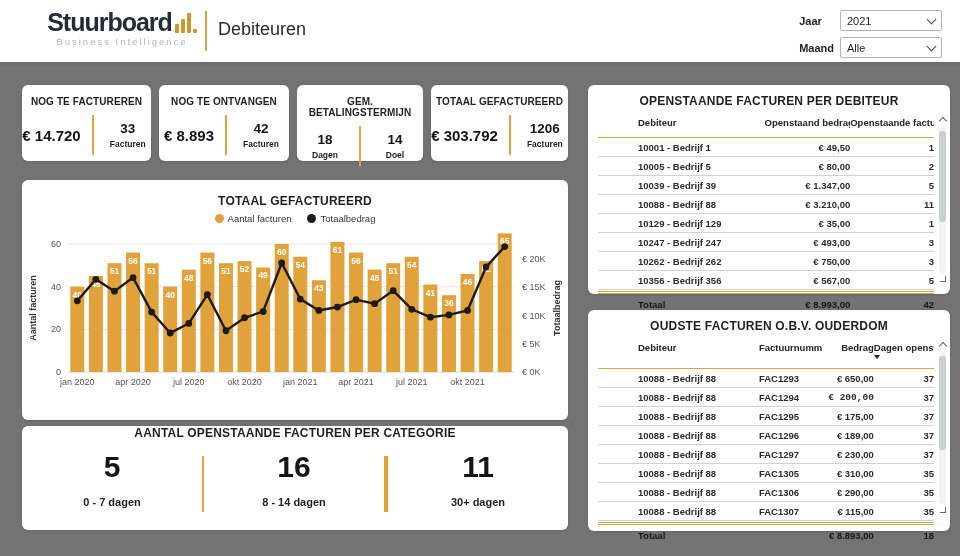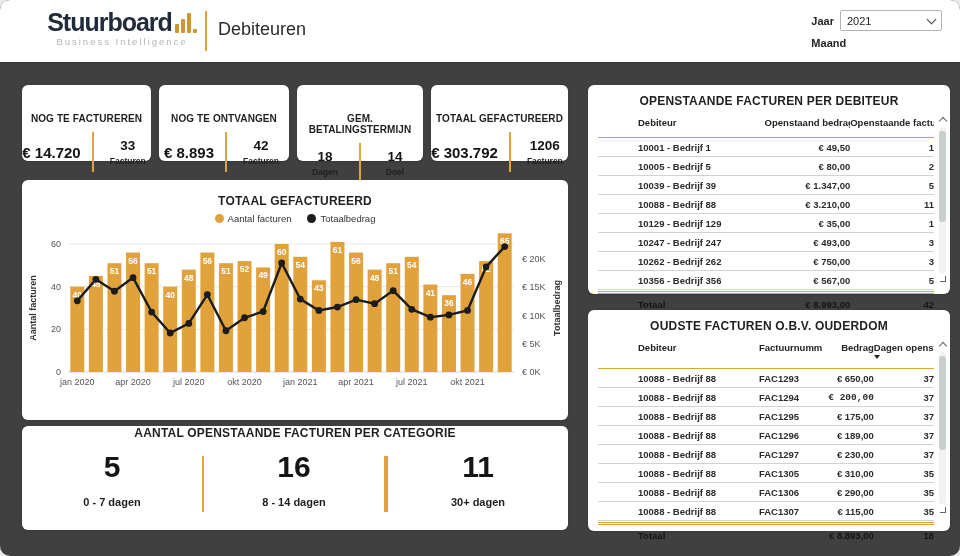--- a/index.html
+++ b/index.html
@@ -1,16 +1,16 @@
 <!DOCTYPE html>
 <html><head>
 <meta charset="utf-8">
 <style>
   html,body{margin:0;padding:0;background:#e9e9e9;font-family:"Liberation Sans",sans-serif;}
-  #app{position:relative;width:960px;height:556px;background:#404040;overflow:hidden;border-radius:10px;}
+  #app{position:relative;width:960px;height:556px;background:#737373;overflow:hidden;}
 
   
   .topbar{position:absolute;left:0;top:0;width:960px;height:62px;background:#ffffff;
           box-shadow:0 1px 3px rgba(0,0,0,.15);}
   .logo{position:absolute;left:42px;top:9px;width:160px;text-align:center;}
   .logo-row{display:flex;align-items:flex-end;justify-content:center;gap:3px;}
   .logo-name{font-size:25px;font-weight:800;color:#222b3a;letter-spacing:-1px;line-height:26px;}
   .logo-bars{display:inline-flex;align-items:flex-end;gap:2px;padding-bottom:2px;}
   .logo-bars i{display:block;width:4px;background:#cf9732;border-radius:1px;}
   .logo-bars i:nth-child(1){height:9px;}
@@ -28,21 +28,21 @@
                  display:flex;align-items:center;justify-content:space-between;padding:0 6px;cursor:pointer;}
   .filter-value{font-size:11px;color:#252423;}
   .chev{display:inline-block;width:6px;height:6px;border-right:1.4px solid #444;border-bottom:1.4px solid #444;
         transform:rotate(45deg);margin-top:-3px;}
   .chev-up{transform:rotate(-135deg);margin-top:2px;}
 
   
   .card{position:absolute;background:#ffffff;border-radius:6px;box-shadow:0 1px 3px rgba(0,0,0,.13);}
 
   
-  .kpi-title{margin-top:28px;text-align:center;font-size:10px;font-weight:800;color:#1f1f1f;letter-spacing:.1px;}
+  .kpi-title{margin-top:11px;text-align:center;font-size:10px;font-weight:800;color:#1f1f1f;letter-spacing:.1px;}
   .kpi-body{display:flex;align-items:center;justify-content:center;margin-top:8px;}
   .kpi-col{display:flex;flex-direction:column;align-items:center;min-width:46px;}
   .kpi-val-big{font-size:15px;font-weight:800;color:#141414;}
   .kpi-val{font-size:13.5px;font-weight:800;color:#141414;}
   .kpi-sub{font-size:8.5px;font-weight:700;color:#1f1f1f;margin-top:3px;}
   .kpi-sub:empty{display:none;}
   .kpi-div{width:2px;height:40px;background:#E3A33C;margin:0 11px;}
 
   
   .panel-title{text-align:center;font-size:12px;font-weight:800;color:#1f1f1f;letter-spacing:.2px;}
@@ -103,20 +103,24 @@
     <div class="filters" id="filters">
         <div class="filter-row">
           <span class="filter-label">Jaar</span>
           <div class="filter-select">
             <span class="filter-value">2021</span>
             <span class="chev"></span>
           </div>
         </div>
         <div class="filter-row">
           <span class="filter-label">Maand</span>
+          <div class="filter-select">
+            <span class="filter-value">Alle</span>
+            <span class="chev"></span>
+          </div>
         </div>
       </div>
   </div>
 
   <div id="kpi-row">
       <div class="card" style="left: 22px; top: 85px; width: 129px; height: 76px;">
         <div class="kpi-title">NOG TE FACTUREREN</div>
         <div class="kpi-body">
           <div class="kpi-col">
             <div class="kpi-val-big">€ 14.720</div>

